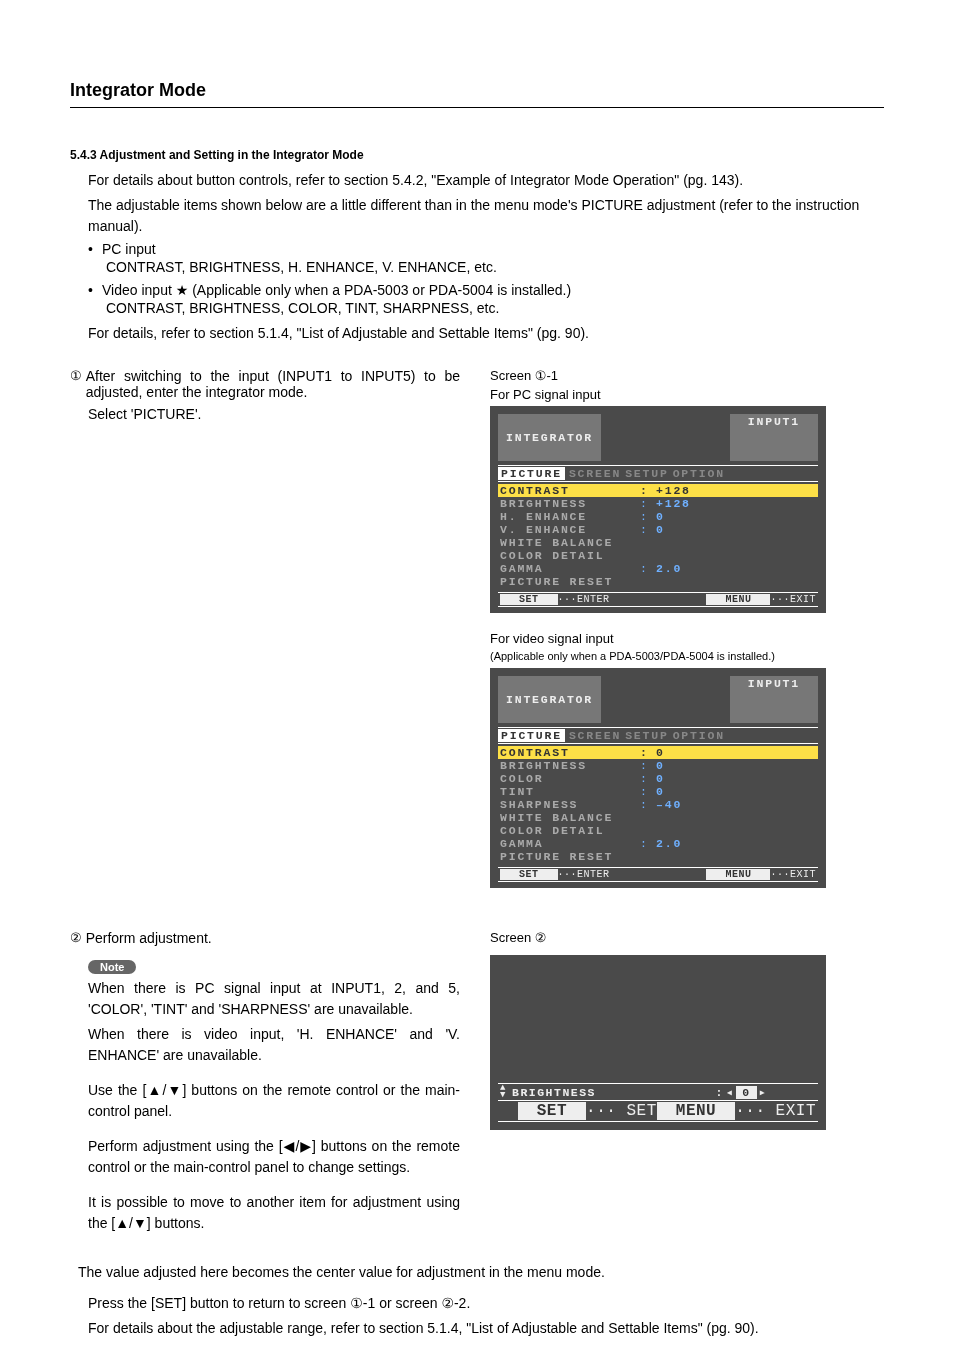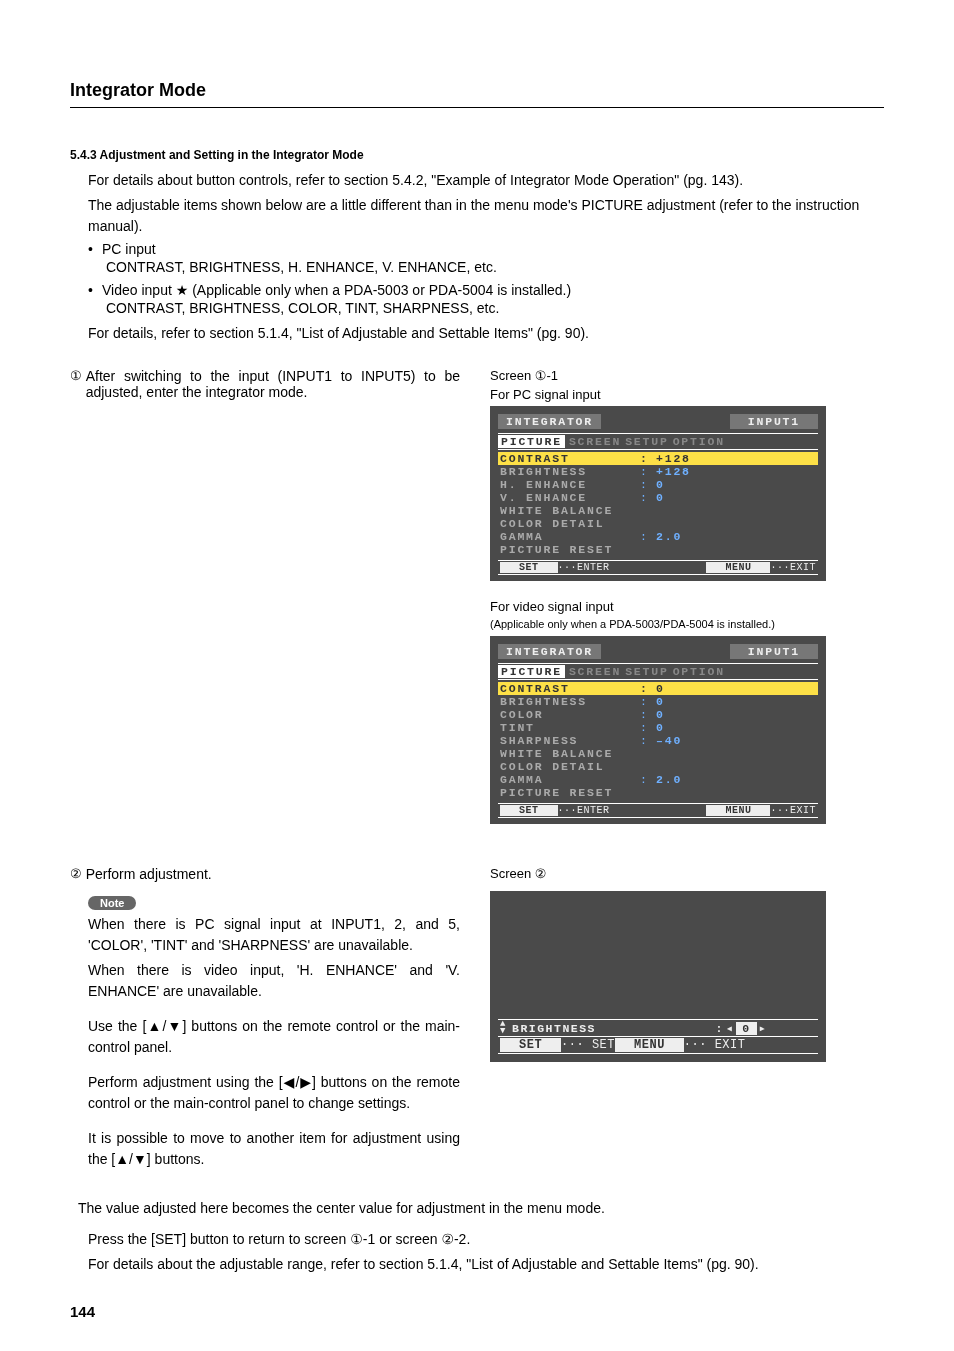--- a/index.html
+++ b/index.html
@@ -91,21 +91,21 @@
     width: 320px;
   }
   .osd-header {
     display: flex;
     justify-content: space-between;
     margin-bottom: 4px;
   }
   .osd-title-chip {
     background: #777;
     color: #eee;
-    padding: 1px 8px;
+    padding: 17px 8px;
     font-weight: bold;
   }
   .osd-input-chip {
     background: #777;
     color: #eee;
     padding: 1px 18px;
     font-weight: bold;
   }
   .osd-tabs {
     border-top: 1.5px solid #fff;
@@ -191,23 +191,23 @@
   }
   .osd-small-val .tri { font-size: 8px; }
   .osd-small-box {
     background: #eee;
     color: #333;
     padding: 0 6px;
     font-weight: bold;
   }
   .osd-small-footer {
     display: flex;
-    justify-content: flex-start;
+    justify-content: flex-end;
     padding: 1px 2px;
-    font-size: 12px;
+    font-size: 16px;
     letter-spacing: 0.5px;
     border-bottom: 1.5px solid #fff;
   }
   .bottom-block {
     margin-top: 24px;
   }
   .page-number {
     font-weight: bold;
     font-size: 15px;
     margin-top: 28px;
@@ -243,20 +243,21 @@
   <p class="body-text indent-2">CONTRAST, BRIGHTNESS, COLOR, TINT, SHARPNESS, etc.</p>
 
   <p class="body-text indent-1">For details, refer to section 5.1.4, "List of Adjustable and Settable Items" (pg. 90).</p>
 
   <div class="two-col">
     <div class="col-left">
       <div class="step-row">
         <span class="step-num">①</span>
         <span class="justify">After switching to the input (INPUT1 to INPUT5) to be adjusted, enter the integrator mode.</span>
       </div>
+      <p class="body-text" style="margin-left:18px;">Select 'PICTURE'.</p>
     </div>
 
     <div class="col-right">
       <div class="screen-label">Screen ①-1</div>
       <div class="screen-label">For PC signal input</div>
 
       <div class="osd">
         <div class="osd-header">
           <span class="osd-title-chip">INTEGRATOR</span>
           <span class="osd-input-chip">INPUT1</span>

